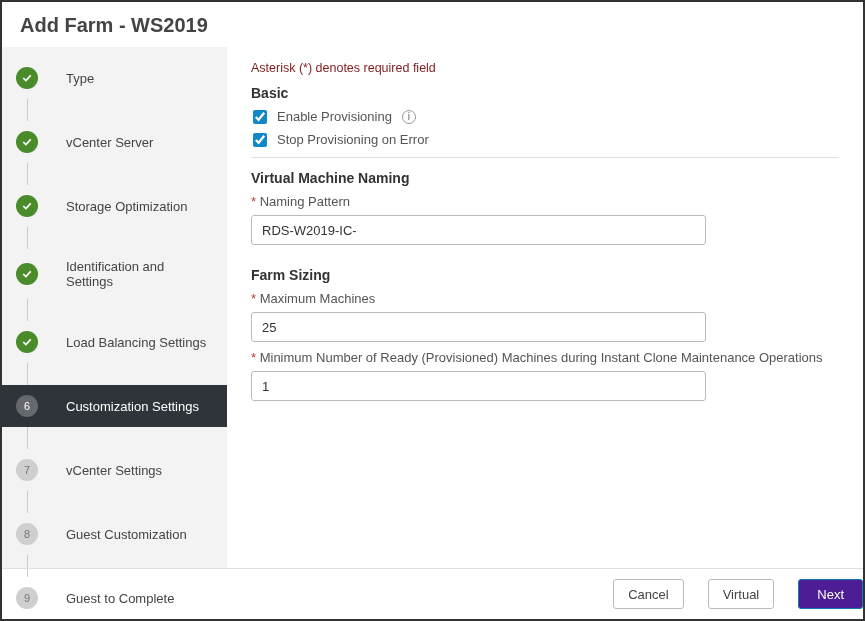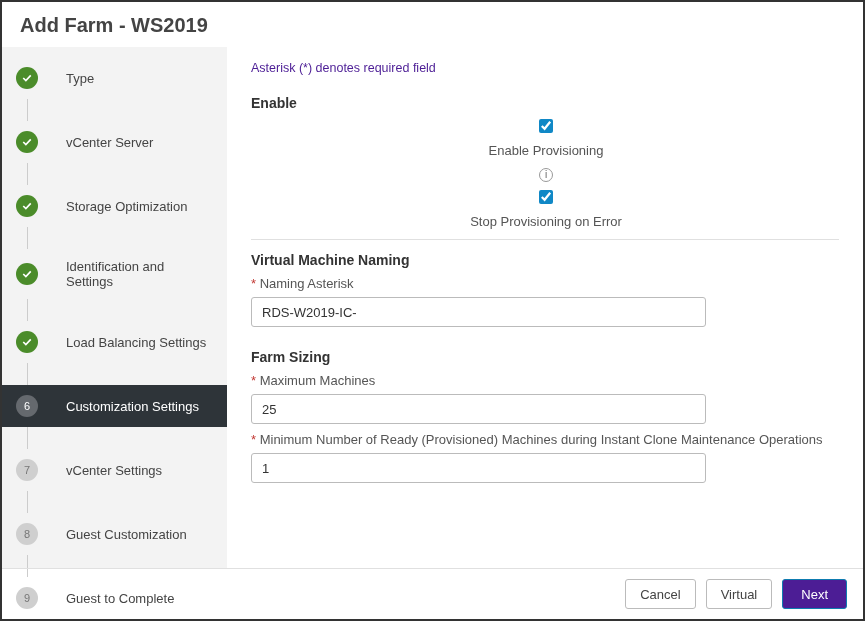--- a/index.html
+++ b/index.html
@@ -10,30 +10,30 @@
   .sidebar { width: 225px; background: #f3f3f3; padding-top: 10px; }
   .step { display: flex; align-items: center; gap: 28px; padding: 10px 14px; font-size: 13px; color: #444; position: relative; }
   .step.active { background: #2e3439; color: #fff; }
   .connector { height: 22px; margin-left: 25px; border-left: 1px solid #ccc; }
   .badge { width: 22px; height: 22px; border-radius: 50%; display: flex; align-items: center; justify-content: center; font-size: 11px; flex-shrink: 0; }
   .badge.done { background: #4b8c2a; color: #fff; }
   .badge.current { background: #65696e; color: #fff; }
   .badge.todo { background: #cfcfcf; color: #777; }
   .badge svg { width: 12px; height: 12px; }
   .main { flex: 1; padding: 14px 24px 10px; overflow: auto; }
-  .note { color: #4c1d95; font-size: 12.5px; margin-bottom: 20px; }
+  .note { color: #7f1d1d; font-size: 12.5px; margin-bottom: 10px; }
   .section-title { font-size: 14px; color: #333; margin: 8px 0 8px; font-weight: bold;}
   .hr { border: 0; border-top: 1px solid #e0e0e0; margin: 10px 0 12px; }
-  .check-row { display: flex; align-items: center; gap: 10px; margin: 6px 0 8px 2px; font-size: 13px; color: #555; flex-direction: column; }
+  .check-row { display: flex; align-items: center; gap: 10px; margin: 6px 0 8px 2px; font-size: 13px; color: #555; }
   .check-row input[type=checkbox] { accent-color: #1088c6; width: 14px; height: 14px; }
   .info-icon { width: 14px; height: 14px; border: 1px solid #999; border-radius: 50%; display: inline-flex; align-items: center; justify-content: center; font-size: 10px; color: #666; line-height: 1; }
   .field-label { font-size: 13px; color: #555; margin: 8px 0 6px; }
   .req::before { content: "* "; color: #c23934; }
   .text-input { width: 455px; height: 30px; border: 1px solid #bbb; border-radius: 3px; padding: 0 10px; font-size: 13px; color: #333; }
-  .footer { border-top: 1px solid #e0e0e0; padding: 10px 16px; display: flex; justify-content: flex-end; gap: 10px; }
+  .footer { border-top: 1px solid #e0e0e0; padding: 10px 0; display: flex; justify-content: flex-end; gap: 24px; }
   .btn { height: 30px; padding: 0 14px; font-size: 13px; border-radius: 3px; border: 1px solid #bbb; background: #fff; color: #444; cursor: pointer; }
   .btn.primary { background: #4c1d95; color: #fff; border-color: #0e7cb0; padding: 0 18px; }
 </style>
 </head>
 <body>
 
 <div class="window">
   <div class="titlebar">Add Farm - WS2019</div>
   <div class="body">
 
@@ -100,34 +100,34 @@
       <div class="connector"></div>
       <div class="step">
         <span class="badge todo">9</span>
         <span>Guest to Complete</span>
       </div>
     </div>
 
     <div class="main">
       <div class="note">Asterisk (*) denotes required field</div>
 
-      <div class="section-title">Enable</div>
+      <div class="section-title">Basic</div>
       <label class="check-row">
         <input type="checkbox" checked="" style="">
         <span>Enable Provisioning</span>
         <span class="info-icon">i</span>
       </label>
       <label class="check-row">
         <input type="checkbox" checked="" style="">
         <span>Stop Provisioning on Error</span>
       </label>
       <hr class="hr">
 
       <div class="section-title">Virtual Machine Naming</div>
-      <div class="field-label req">Naming Asterisk</div>
+      <div class="field-label req">Naming Pattern</div>
       <input class="text-input" type="text" value="RDS-W2019-IC-" style="">
 
       <div style="height:14px"></div>
       <div class="section-title">Farm Sizing</div>
       <div class="field-label req">Maximum Machines</div>
       <input class="text-input" type="text" value="25" style="">
 
       <div class="field-label req" style="margin-top:8px">Minimum Number of Ready (Provisioned) Machines during Instant Clone Maintenance Operations</div>
       <input class="text-input" type="text" value="1" style="">
     </div>

